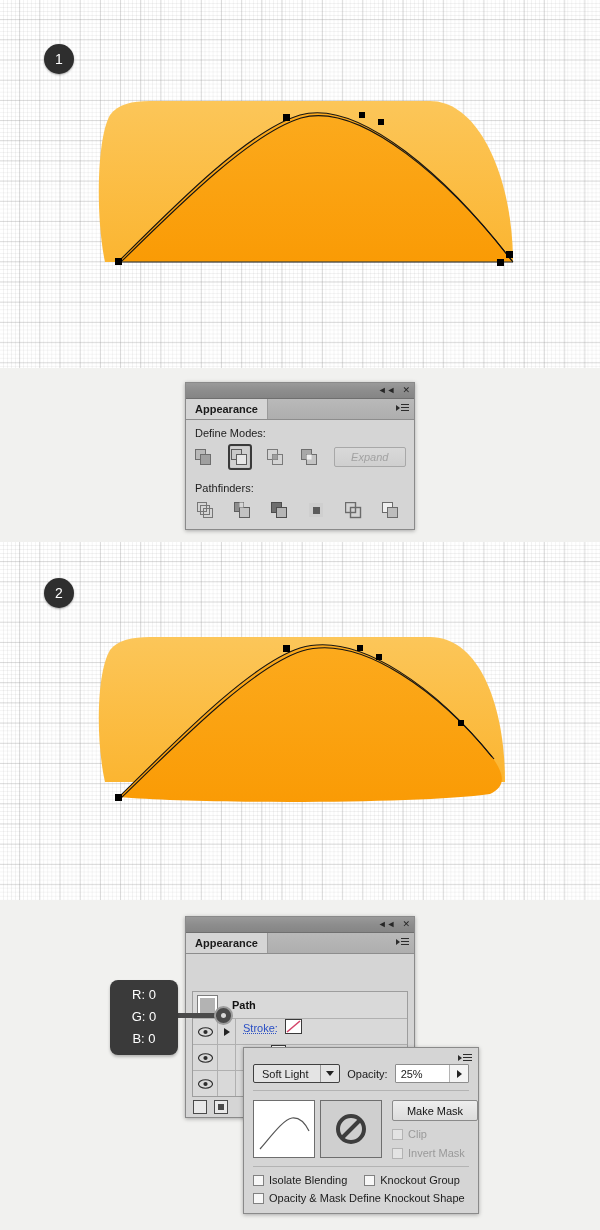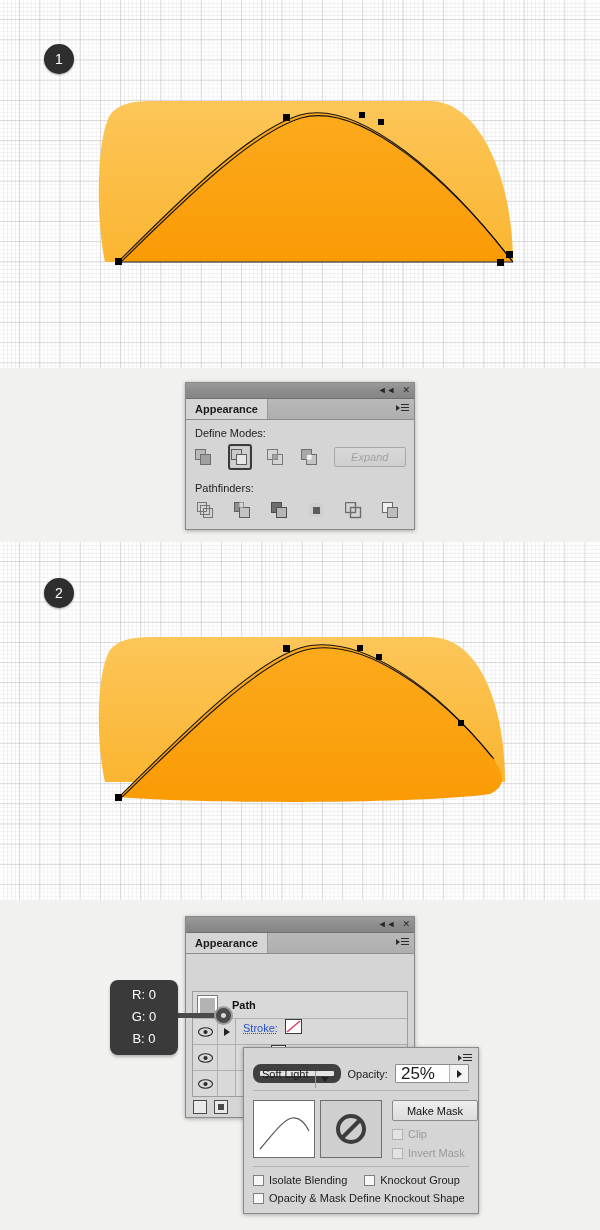--- a/index.html
+++ b/index.html
@@ -145,29 +145,29 @@
   }
   #callout-dot:after{content:"";position:absolute;left:5px;top:5px;width:5px;height:5px;border-radius:50%;background:#d8d8d8;}
 
   
   .tp-menu{position:absolute;right:6px;top:5px;width:14px;height:10px;}
   .tp-menu:before{content:"";position:absolute;left:0;top:2px;border-left:4px solid #2c2c2c;border-top:3px solid transparent;border-bottom:3px solid transparent;}
   .tp-menu:after{content:"";position:absolute;right:0;top:1px;width:9px;height:7px;
     background:linear-gradient(to bottom,#2c2c2c 0 1px,transparent 1px 3px,#2c2c2c 3px 4px,transparent 4px 6px,#2c2c2c 6px 7px);}
   .tp-row{display:flex;align-items:center;gap:7px;}
   .select-box{
-    width:96px;height:19px;border:7px solid #404040;background:#e4e4e4;border-radius:8px;
-    display:flex;align-items:center;position:relative;font-size:11px;padding-left:2px;box-sizing:border-box;
+    width:96px;height:19px;border:1px solid #404040;background:#e4e4e4;border-radius:2px;
+    display:flex;align-items:center;position:relative;font-size:11px;padding-left:8px;box-sizing:border-box;
   }
   .select-arrow{position:absolute;right:0;top:0;width:18px;height:17px;border-left:1px solid #9b9b9b;display:flex;align-items:center;justify-content:center;}
   .caret-d{width:0;height:0;border-left:4px solid transparent;border-right:4px solid transparent;border-top:5px solid #222;}
   .caret-r{width:0;height:0;border-top:4px solid transparent;border-bottom:4px solid transparent;border-left:5px solid #222;}
   .num-box{
     width:82px;height:19px;border:1px solid #8d8d8d;background:#fff;border-radius:1px;
-    display:flex;align-items:center;position:relative;font-size:17px;padding-left:5px;box-sizing:border-box;text-align:right;
+    display:flex;align-items:center;position:relative;font-size:11px;padding-left:5px;box-sizing:border-box;text-align:right;
   }
   .num-arrow{position:absolute;right:0;top:0;width:18px;height:17px;border-left:1px solid #b4b4b4;display:flex;align-items:center;justify-content:center;background:#f4f4f4;}
   .hr{height:1px;background:#b3b3b3;margin:7px 0;}
   .thumb-pair{display:flex;gap:5px;}
   .thumb-cell{width:62px;height:58px;border:1px solid #6e6e6e;background:#fff;box-sizing:border-box;position:relative;overflow:hidden;}
   .thumb-cell.mask{background:#cfcfcf;display:flex;align-items:center;justify-content:center;}
   .btn{
     width:84px;height:19px;border:1px solid #8a8a8a;border-radius:2px;
     background:linear-gradient(to bottom,#eeeeee,#dcdcdc);
     font-size:11px;display:flex;align-items:center;justify-content:center;color:#111;

